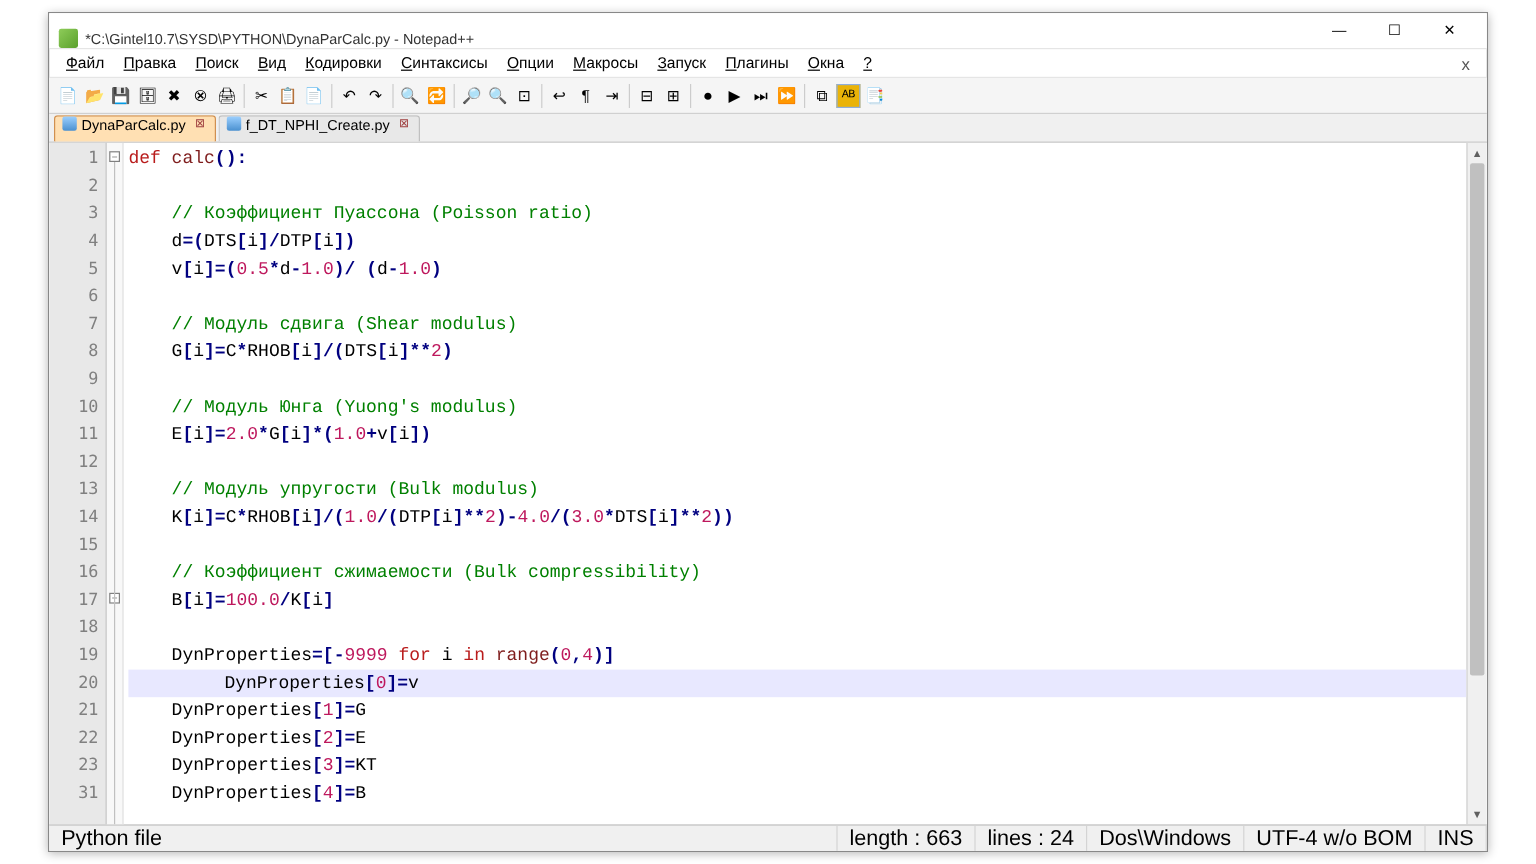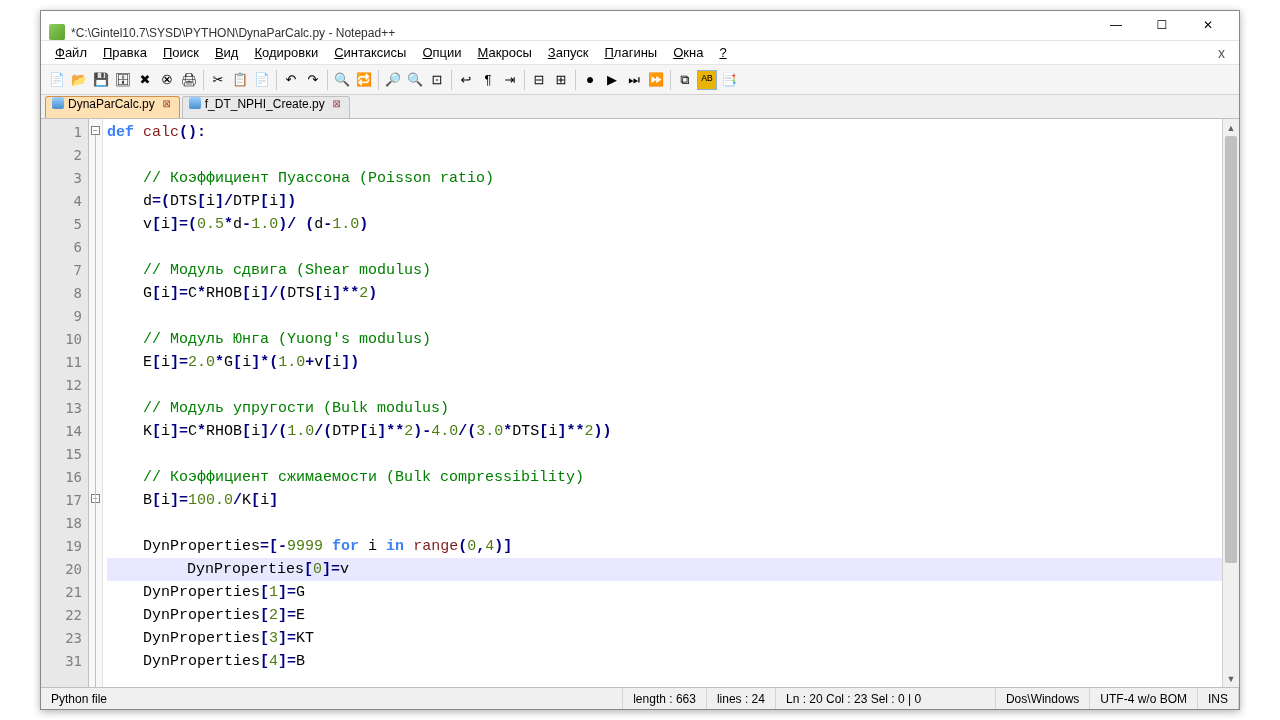--- a/index.html
+++ b/index.html
@@ -28,27 +28,27 @@
 .foldcol { width: 14px; background: #f8f8f8; border-right: 1px solid #e0e0e0; font-family: monospace; font-size: 10px; color: #808080; line-height: 23px; position: relative; }
 .foldbox { width: 9px; height: 9px; border: 1px solid #808080; background: #fff; margin: 7px auto 0; display: flex; align-items: center; justify-content: center; font-size: 8px; line-height: 1; }
 .foldline { position: absolute; left: 6px; width: 1px; background: #c0c0c0; }
 .codearea { flex: 1; font-family: Consolas, "Courier New", monospace; font-size: 15px; line-height: 23px; padding: 2px 0 2px 4px; white-space: pre; overflow: hidden; position: relative; }
 .codeline { height: 23px; }
 .curline { background: #e8e8ff; padding-left: 44px; }
 .scrollbar { width: 17px; background: #f0f0f0; border-left: 1px solid #d0d0d0; display: flex; flex-direction: column; }
 .sbbtn { height: 17px; display: flex; align-items: center; justify-content: center; font-size: 9px; color: #606060; }
 .sbtrack { flex: 1; position: relative; }
 .sbthumb { position: absolute; top: 0; left: 2px; right: 2px; height: 80%; background: #c0c0c0; border-radius: 2px; }
-.statusbar { display: flex; height: 22px; border-top: 1px solid #c0c0c0; background: #f0f0f0; font-size: 12px; align-items: center; }
+.statusbar { display: flex; height: 22px; border-top: 1px solid #c0c0c0; background: #f0f0f0; font-size: 18px; align-items: center; }
 .statcell { padding: 0 10px; border-right: 1px solid #d4d4d4; height: 100%; display: flex; align-items: center; }
 .statcell.grow { flex: 1; }
-.kw { color: #3b82f6; font-weight: bold; }
+.kw { color: #b91c1c; font-weight: normal; }
 .fn { color: #7f1d1d; }
 .op { color: #000080; font-weight: bold; }
-.num { color: #4d7c0f; text-align: center; }
+.num { color: #be185d; text-align: center; }
 .cm { color: #008000; }
 .id { color: #000; }
 </style>
 </head>
 <body>
 
 <div class="window">
 
   <div class="titlebar">
     <div class="icon"></div>
@@ -168,19 +168,18 @@
           <div class="sbthumb"></div>
         </div>
       <div class="sbbtn">▼</div>
     </div>
   </div>
 
   <div class="statusbar">
     <div class="statcell grow">Python file</div>
     <div class="statcell">length : 663</div>
     <div class="statcell">lines : 24</div>
-    <div class="statcell" style="min-width:220px">Ln : 20    Col : 23    Sel : 0 | 0</div>
     <div class="statcell">Dos\Windows</div>
     <div class="statcell">UTF-4 w/o BOM</div>
     <div class="statcell">INS</div>
   </div>
 
 </div>
 
 </body></html>

